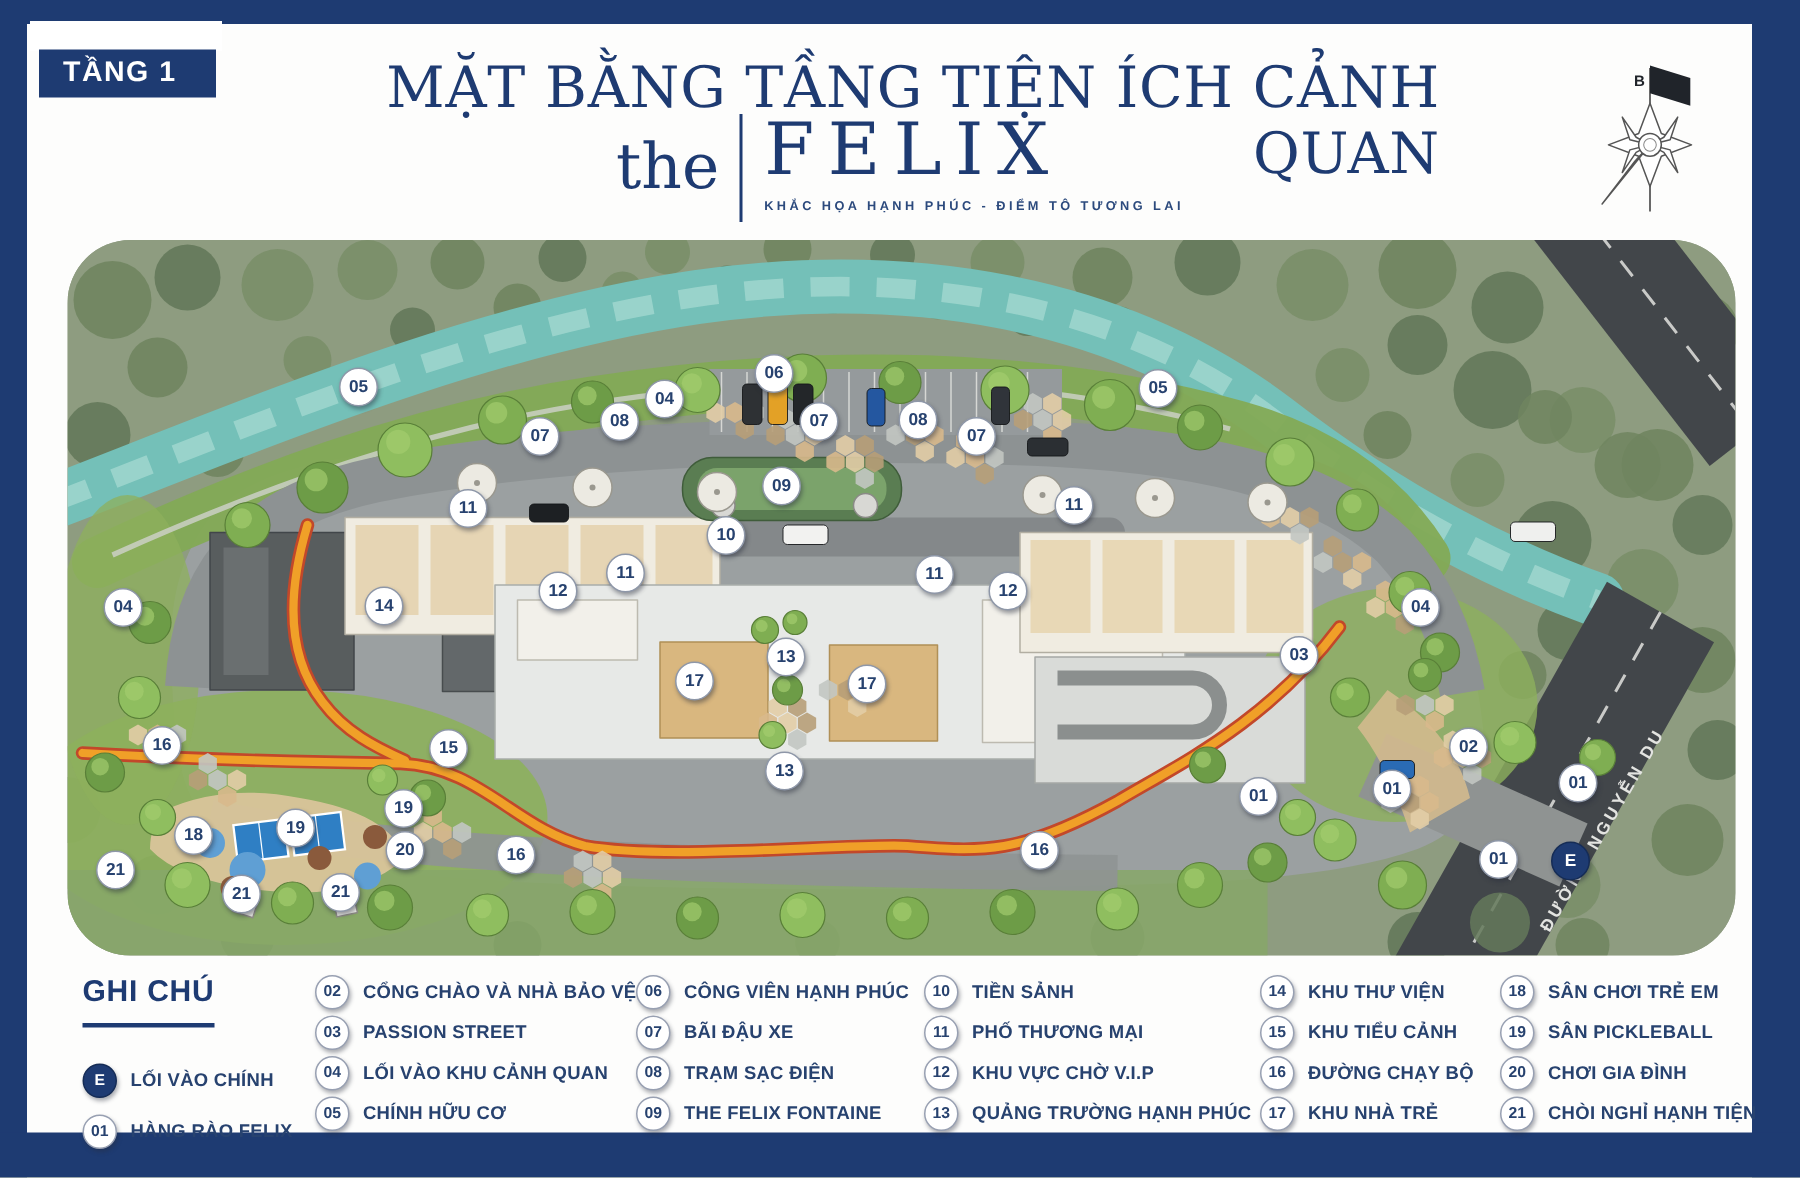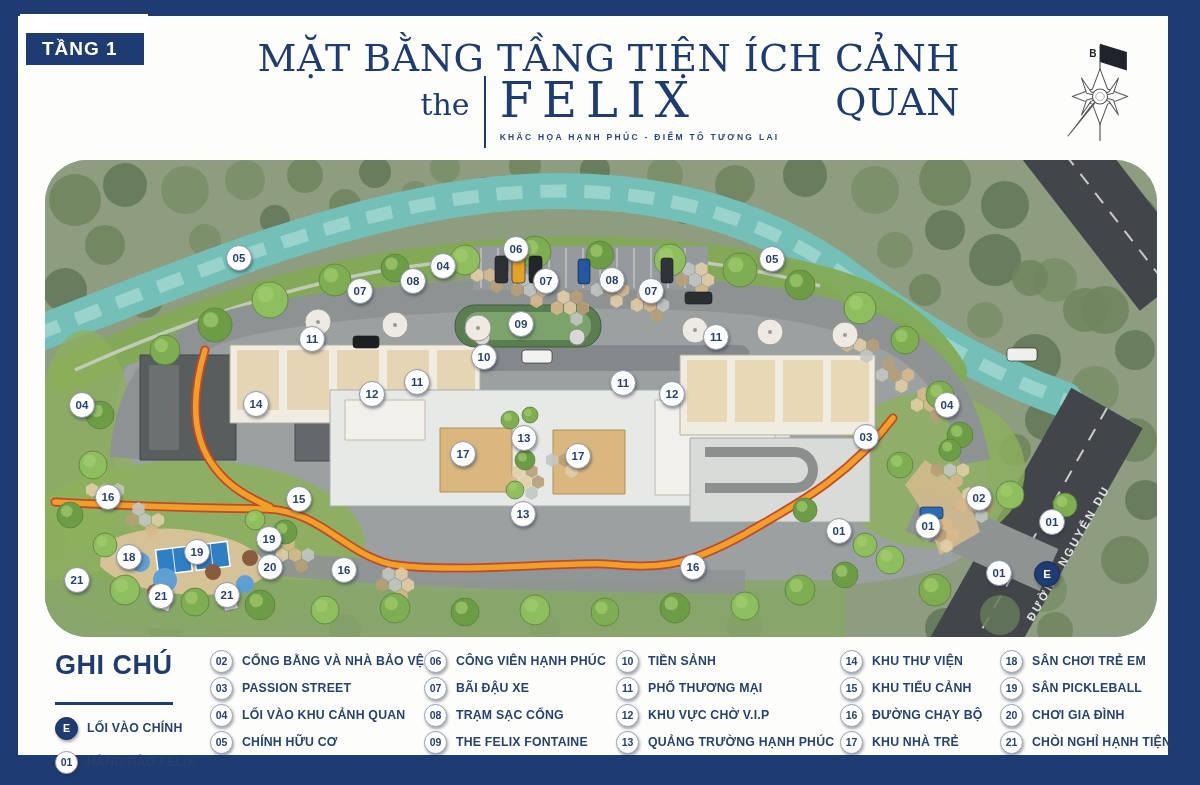--- a/index.html
+++ b/index.html
@@ -20,43 +20,43 @@
     position:absolute;left:26px;top:33px;width:118px;height:32px;background:var(--navy);
     color:#fff;font-weight:bold;font-size:19px;letter-spacing:1px;
     display:flex;align-items:center;padding-left:16px;box-sizing:border-box;
   }
   
   .page-title{
     position:absolute;left:240px;top:36px;width:720px;text-align:right;
     font-family:"DejaVu Serif",serif;font-size:38px;color:var(--navy);letter-spacing:.5px;
   }
   .logo{position:absolute;left:400px;top:76px;width:400px;display:flex;justify-content:center;align-items:flex-start;gap:14px;color:var(--navy);}
-  .logo-prefix{font-family:"DejaVu Serif",serif;font-size:30px;line-height:1;margin-top:14px;}
+  .logo-prefix{font-family:"DejaVu Serif",serif;font-size:42px;line-height:1;margin-top:14px;}
   .logo-divider{width:2px;height:72px;background:var(--navy);}
   .logo-right{display:flex;flex-direction:column;}
   .logo-name{font-family:"DejaVu Serif",serif;font-size:48px;line-height:1;letter-spacing:9px;}
   .logo-tagline{font-size:8.5px;font-weight:bold;letter-spacing:2.3px;color:#2c4a7d;margin-top:8px;white-space:nowrap;}
   .compass{position:absolute;left:1058px;top:26px;width:84px;height:126px;}
   
   .site-map{
     position:absolute;left:45px;top:160px;width:1112px;height:477px;
     border-radius:42px;overflow:hidden;background:#8e9c80;
   }
   .marker{
     position:absolute;width:26px;height:26px;border-radius:50%;background:#fff;
     border:1px solid #8e97a8;color:var(--label);font-size:11.5px;font-weight:bold;
     display:flex;align-items:center;justify-content:center;
     box-shadow:1px 2px 3px rgba(40,45,60,.45);box-sizing:border-box;z-index:5;
   }
   .marker.filled{background:var(--navy);color:#fff;border-color:#152c56;}
   
   .legend-col{position:absolute;top:650px;}
   .legend-title{
-    font-size:27px;font-weight:800;color:var(--navy);letter-spacing:.5px;
-    border-bottom:3.5px solid var(--navy);display:inline-block;padding-bottom:21px;margin-bottom:12px;
+    font-size:20px;font-weight:800;color:var(--navy);letter-spacing:.5px;
+    border-bottom:3.5px solid var(--navy);display:inline-block;padding-bottom:9px;margin-bottom:24px;
   }
   .legend-item{display:flex;align-items:center;gap:9px;height:22px;margin-bottom:5px;}
   .legend-dot{
     width:23px;height:23px;border-radius:50%;background:#fff;border:1.5px solid #98a0b2;
     color:var(--label);font-size:10.5px;font-weight:bold;flex:0 0 23px;
     display:flex;align-items:center;justify-content:center;box-sizing:border-box;
     box-shadow:1px 2px 3px rgba(40,45,60,.4);
   }
   .legend-dot.filled{background:var(--navy);color:#fff;border-color:#152c56;}
   .legend-label{font-size:12.3px;font-weight:bold;color:var(--label);letter-spacing:.2px;white-space:nowrap;}
@@ -532,21 +532,21 @@
       </div>
       <div class="legend-item" style="margin-bottom: 12px;">
         <span class="legend-dot">01</span>
         <span class="legend-label">HÀNG RÀO FELIX</span>
       </div>
     </div>
 </div>
 <div class="legend-col" style="left:210px;" id="legend-col-0">
     <div class="legend-item">
       <span class="legend-dot">02</span>
-      <span class="legend-label">CỔNG BẰNG VÀ NHÀ BẢO VỆ</span>
+      <span class="legend-label">CỔNG CHÀO VÀ NHÀ BẢO VỆ</span>
     </div>
     <div class="legend-item">
       <span class="legend-dot">03</span>
       <span class="legend-label">PASSION STREET</span>
     </div>
     <div class="legend-item">
       <span class="legend-dot">04</span>
       <span class="legend-label">LỐI VÀO KHU CẢNH QUAN</span>
     </div>
     <div class="legend-item">
@@ -558,21 +558,21 @@
     <div class="legend-item">
       <span class="legend-dot">06</span>
       <span class="legend-label">CÔNG VIÊN HẠNH PHÚC</span>
     </div>
     <div class="legend-item">
       <span class="legend-dot">07</span>
       <span class="legend-label">BÃI ĐẬU XE</span>
     </div>
     <div class="legend-item">
       <span class="legend-dot">08</span>
-      <span class="legend-label">TRẠM SẠC CỔNG</span>
+      <span class="legend-label">TRẠM SẠC ĐIỆN</span>
     </div>
     <div class="legend-item">
       <span class="legend-dot">09</span>
       <span class="legend-label">THE FELIX FONTAINE</span>
     </div>
   </div>
 <div class="legend-col" style="left:616px;" id="legend-col-2">
     <div class="legend-item">
       <span class="legend-dot">10</span>
       <span class="legend-label">TIỀN SẢNH</span>

